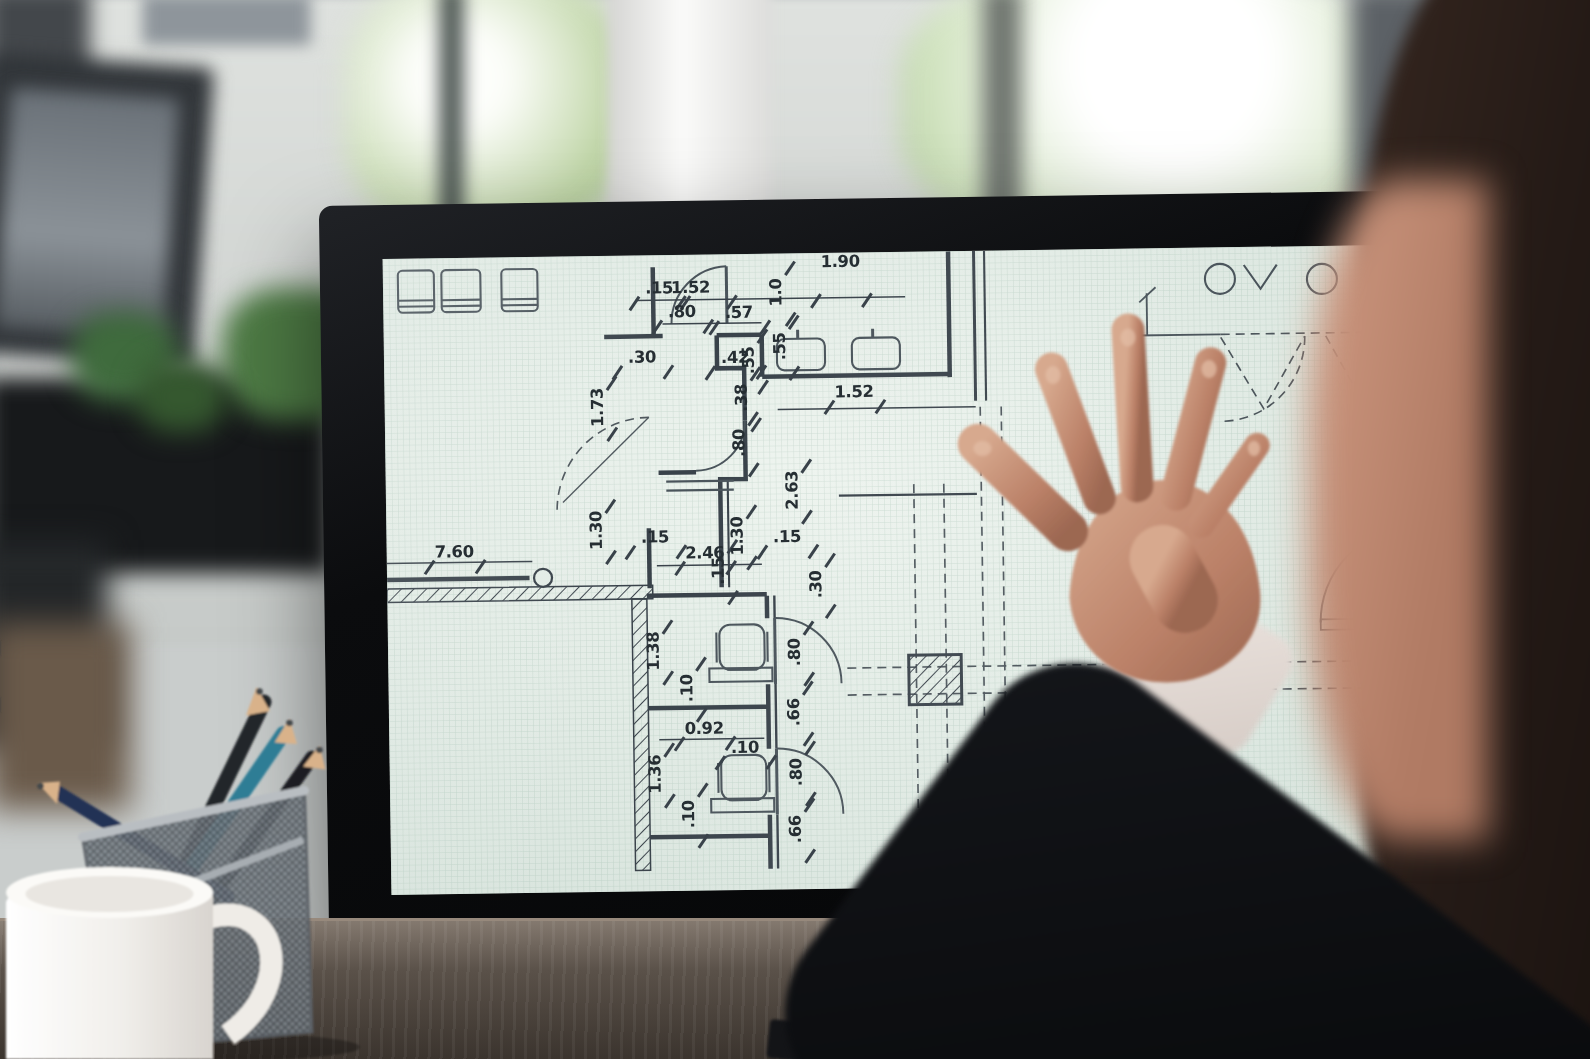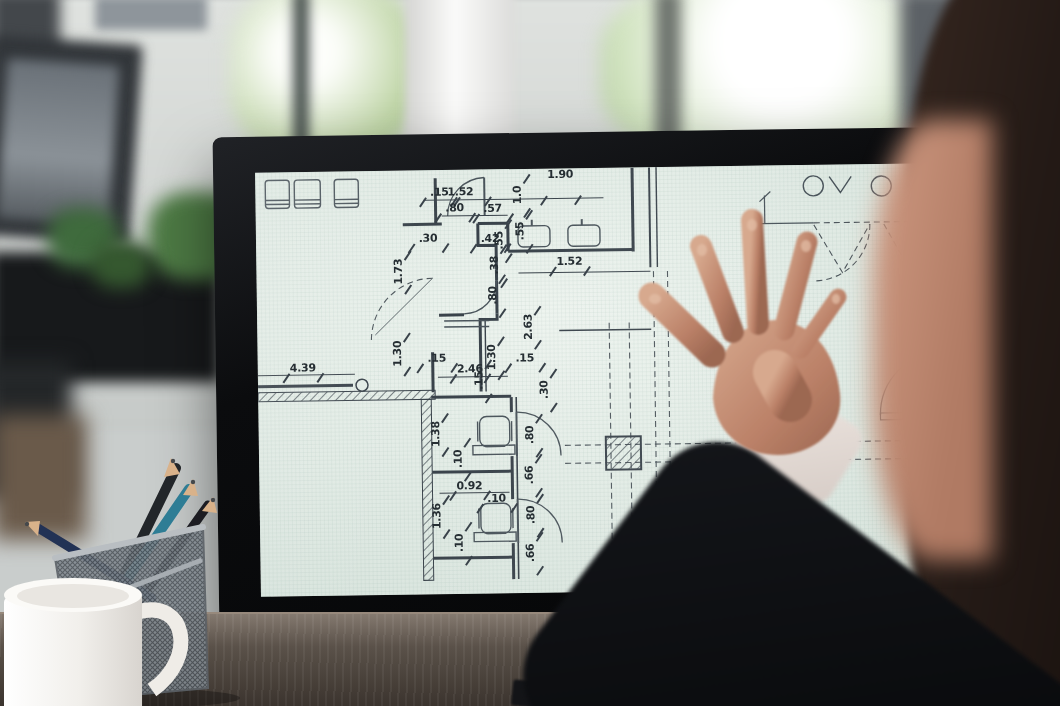--- a/index.html
+++ b/index.html
@@ -273,21 +273,21 @@
           <i class="tick" style="left: 249px; top: 48px;"></i>
           <span class="dim" style="left: 172px; top: 68px;">.30</span>
           <i class="tick" style="left: 150px; top: 77px;"></i>
           <i class="tick" style="left: 184px; top: 77px;"></i>
           <span class="dim" style="left: 234px; top: 69px;">.42</span>
           <i class="tick" style="left: 212px; top: 78px;"></i>
           <i class="tick" style="left: 246px; top: 78px;"></i>
           <span class="dim" style="left: 313px; top: 93px;">1.52</span>
           <i class="tick" style="left: 291px; top: 102px;"></i>
           <i class="tick" style="left: 325px; top: 102px;"></i>
-          <span class="dim" style="left: 45px; top: 196px;">4.39</span>
+          <span class="dim" style="left: 45px; top: 196px;">7.60</span>
           <i class="tick" style="left: 23px; top: 205px;"></i>
           <i class="tick" style="left: 57px; top: 205px;"></i>
           <span class="dim" style="left: 179px; top: 188px;">.15</span>
           <i class="tick" style="left: 157px; top: 197px;"></i>
           <i class="tick" style="left: 191px; top: 197px;"></i>
           <span class="dim" style="left: 212px; top: 199px;">2.46</span>
           <i class="tick" style="left: 190px; top: 208px;"></i>
           <i class="tick" style="left: 224px; top: 208px;"></i>
           <span class="dim" style="left: 267px; top: 189px;">.15</span>
           <i class="tick" style="left: 245px; top: 198px;"></i>

